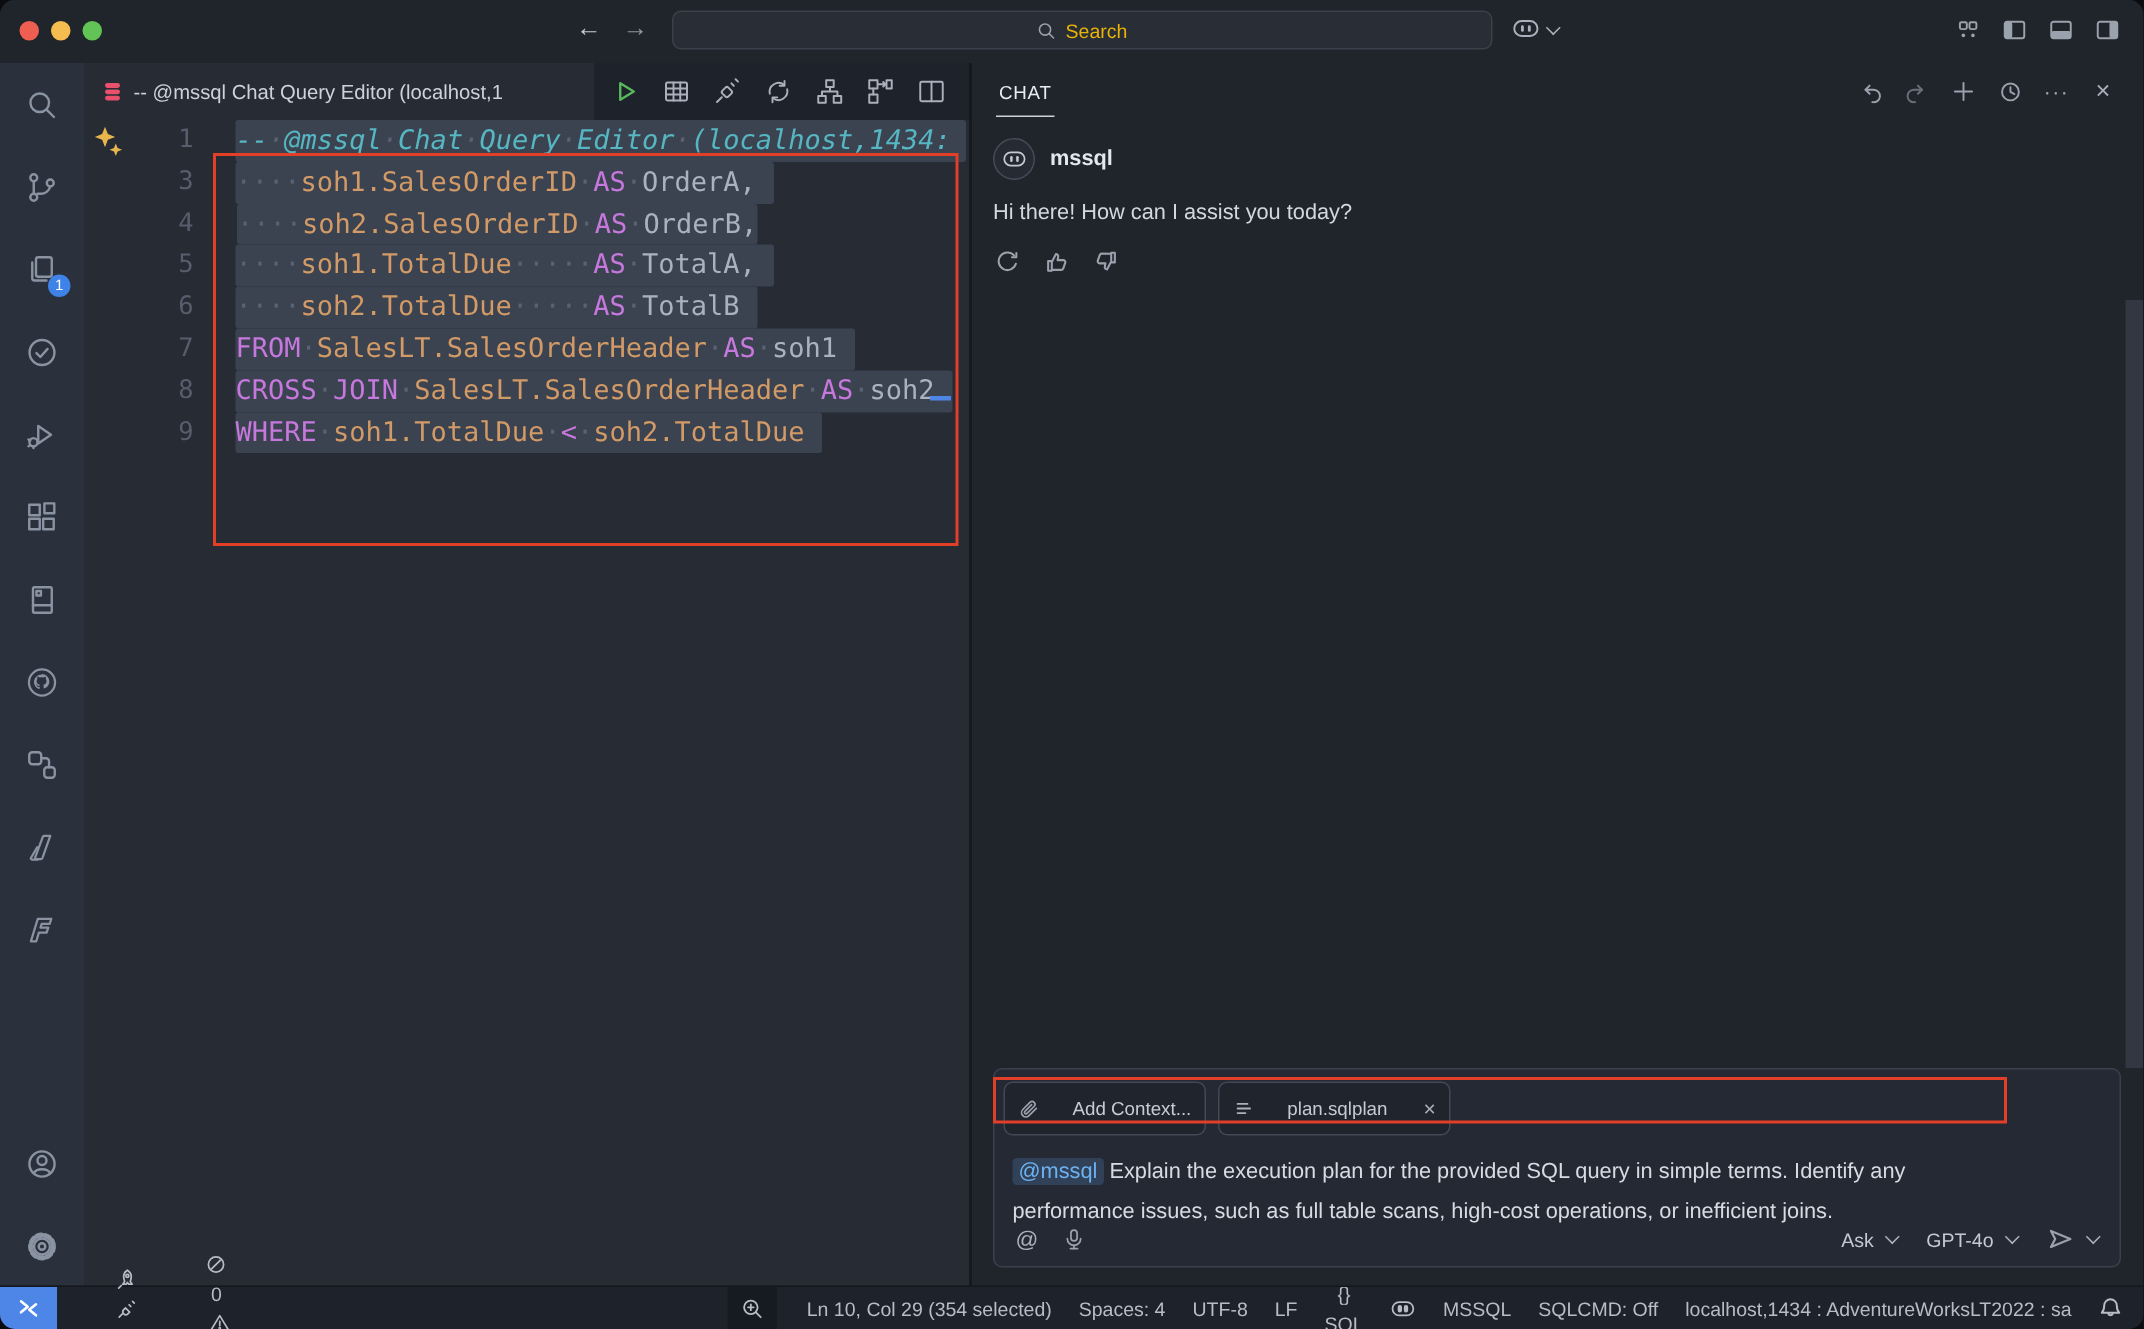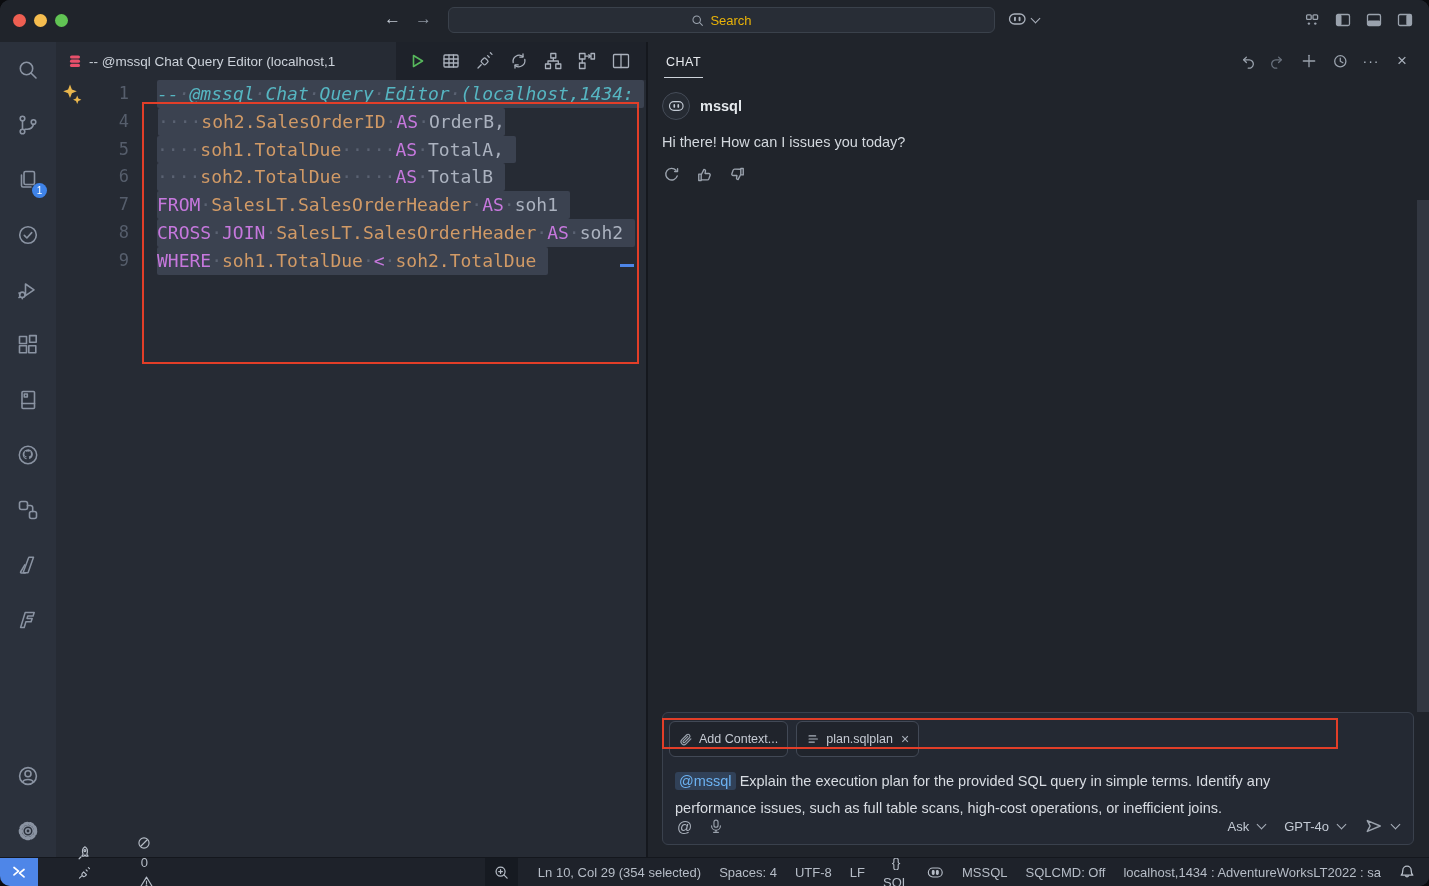--- a/index.html
+++ b/index.html
@@ -71,21 +71,21 @@
           display:flex;align-items:center;justify-content:center;}
   .author{font-weight:bold;font-size:14.5px;color:#e4e8ec;}
   .msg-text{margin-top:14px;font-size:14.5px;color:#d3d8de;}
   .msg-actions{margin-top:15px;display:flex;gap:15px;align-items:center;}
   .chat-scrollbar{position:absolute;right:0;top:158px;width:12px;height:512px;background:#424754;opacity:.55;}
 
   .chat-input{position:absolute;left:14px;right:15px;bottom:13px;height:133px;box-sizing:border-box;
               background:#242933;border:1px solid #3a414d;border-radius:6px;padding:8px 12px 8px 6px;}
   .chips{display:flex;gap:8px;align-items:center;}
   .chip{height:15px;box-sizing:border-box;border:1px solid #424956;border-radius:6px;background:#20242c;
-        display:flex;align-items:center;gap:6px;padding:17px 9px;font-size:12.5px;color:#c6cbd4;white-space:nowrap;}
+        display:flex;align-items:center;gap:22px;padding:17px 9px;font-size:12.5px;color:#c6cbd4;white-space:nowrap;}
   .chip .dim{color:#8a919c;font-size:11.5px;}
   .chip .range{color:#98a0ac;}
   .chip-x{color:#aab1bc;font-size:14px;margin-left:2px;}
   .prompt{margin-left:6px;margin-top:11px;font-size:14.5px;line-height:27px;color:#d8dce2;}
   .mention{color:#6cb2f2;background:rgba(86,140,200,.25);border-radius:3px;padding:1px 4px;}
   .input-toolbar{position:absolute;left:14px;right:12px;bottom:9px;display:flex;align-items:center;gap:16px;}
   .it-right{margin-left:auto;display:flex;align-items:center;gap:7px;font-size:13px;color:#c3cad4;}
   .at-sign{font-size:15px;color:#aab1bc;}
   .chev{width:6px;height:6px;border-right:1.3px solid #aab1bc;border-bottom:1.3px solid #aab1bc;
         transform:rotate(45deg);display:inline-block;margin:-3px 2px 0 2px;}
@@ -319,20 +319,21 @@
 
     <div class="editor">
       <div class="sparkle">
         <svg width="24" height="24" viewBox="0 0 24 24">
             <path fill="#e9b64d" d="M9 1.5l1.9 4.9 4.9 1.9-4.9 1.9L9 15.1 7.1 10.2 2.2 8.3l4.9-1.9z"></path>
             <path fill="#e9b64d" d="M16.2 12.6l1.2 3 3 1.2-3 1.2-1.2 3-1.2-3-3-1.2 3-1.2z"></path>
           </svg>
       </div>
       <div class="code-lines" id="code-lines">
           <div class="code-row"><span class="ln">1</span><span class="sel" style="padding-right: 10px;"><span class="tok-cm">--<span class="ws">·</span>@mssql<span class="ws">·</span>Chat<span class="ws">·</span>Query<span class="ws">·</span>Editor<span class="ws">·</span>(localhost,1434:</span></span></div>
+          <div class="code-row"><span class="ln">3</span><span class="sel" style="padding-right: 12px;"><span class="tok-pl"><span class="ws">····</span></span><span class="tok-id">soh1.SalesOrderID</span><span class="tok-pl"><span class="ws">·</span></span><span class="tok-k">AS</span><span class="tok-pl"><span class="ws">·</span>OrderA,</span></span></div>
           <div class="code-row"><span class="ln">4</span><span class="sel" style="padding-right: 0; margin-left: 29px;"><span class="tok-pl"><span class="ws">····</span></span><span class="tok-id">soh2.SalesOrderID</span><span class="tok-pl"><span class="ws">·</span></span><span class="tok-k">AS</span><span class="tok-pl"><span class="ws">·</span>OrderB,</span></span></div>
           <div class="code-row"><span class="ln">5</span><span class="sel" style="padding-right: 12px;"><span class="tok-pl"><span class="ws">····</span></span><span class="tok-id">soh1.TotalDue</span><span class="tok-pl"><span class="ws">·····</span></span><span class="tok-k">AS</span><span class="tok-pl"><span class="ws">·</span>TotalA,</span></span></div>
           <div class="code-row"><span class="ln">6</span><span class="sel" style="padding-right: 12px;"><span class="tok-pl"><span class="ws">····</span></span><span class="tok-id">soh2.TotalDue</span><span class="tok-pl"><span class="ws">·····</span></span><span class="tok-k">AS</span><span class="tok-pl"><span class="ws">·</span>TotalB</span></span></div>
           <div class="code-row"><span class="ln">7</span><span class="sel" style="padding-right: 12px;"><span class="tok-k">FROM</span><span class="tok-pl"><span class="ws">·</span></span><span class="tok-id">SalesLT.SalesOrderHeader</span><span class="tok-pl"><span class="ws">·</span></span><span class="tok-k">AS</span><span class="tok-pl"><span class="ws">·</span>soh1</span></span></div>
           <div class="code-row"><span class="ln">8</span><span class="sel" style="padding-right: 12px;"><span class="tok-k">CROSS<span class="ws">·</span>JOIN</span><span class="tok-pl"><span class="ws">·</span></span><span class="tok-id">SalesLT.SalesOrderHeader</span><span class="tok-pl"><span class="ws">·</span></span><span class="tok-k">AS</span><span class="tok-pl"><span class="ws">·</span>soh2</span></span></div>
           <div class="code-row"><span class="ln">9</span><span class="sel" style="padding-right: 12px;"><span class="tok-k">WHERE</span><span class="tok-pl"><span class="ws">·</span></span><span class="tok-id">soh1.TotalDue</span><span class="tok-pl"><span class="ws">·</span></span><span class="tok-k">&lt;</span><span class="tok-pl"><span class="ws">·</span></span><span class="tok-id">soh2.TotalDue</span></span></div>
         </div>
       <div class="cursor-dash" style="left:564px;top:184px;width:14px;height:3px;"></div>
     </div>
   </div>
@@ -378,21 +379,21 @@
       <div class="msg-head">
         <div class="avatar">
           <svg width="17" height="14" viewBox="0 0 19 16">
               <rect x="1.5" y="3" width="15.5" height="10" rx="5" fill="none" stroke="#c3cad4" stroke-width="1.3"></rect>
               <rect x="6" y="5.8" width="1.9" height="4.4" rx="0.95" fill="#c3cad4"></rect>
               <rect x="10.6" y="5.8" width="1.9" height="4.4" rx="0.95" fill="#c3cad4"></rect>
             </svg>
         </div>
         <span class="author">mssql</span>
       </div>
-      <div class="msg-text">Hi there! How can I issues you today?</div>
+      <div class="msg-text">Hi there! How can I assist you today?</div>
       <div class="msg-actions">
         <div class="cbtn">
             <svg class="ic" width="17" height="17" viewBox="0 0 16 16">
               <path d="M13.4 9.3a5.5 5.5 0 11-1.2-5.3"></path>
               <polyline points="13.7 2.5 13.7 5.2 11 5.2"></polyline>
             </svg>
           </div>
         <div class="cbtn">
             <svg class="ic" width="17" height="17" viewBox="0 0 16 16">
               <path d="M2.6 7.6h2.3v6H2.6zM4.9 13V8.2l2.6-5c.9 0 1.6.7 1.4 1.6L8.5 7h3.6c.9 0 1.5.9 1.2 1.7l-1.2 3.4c-.2.6-.8 1-1.4 1z"></path>

